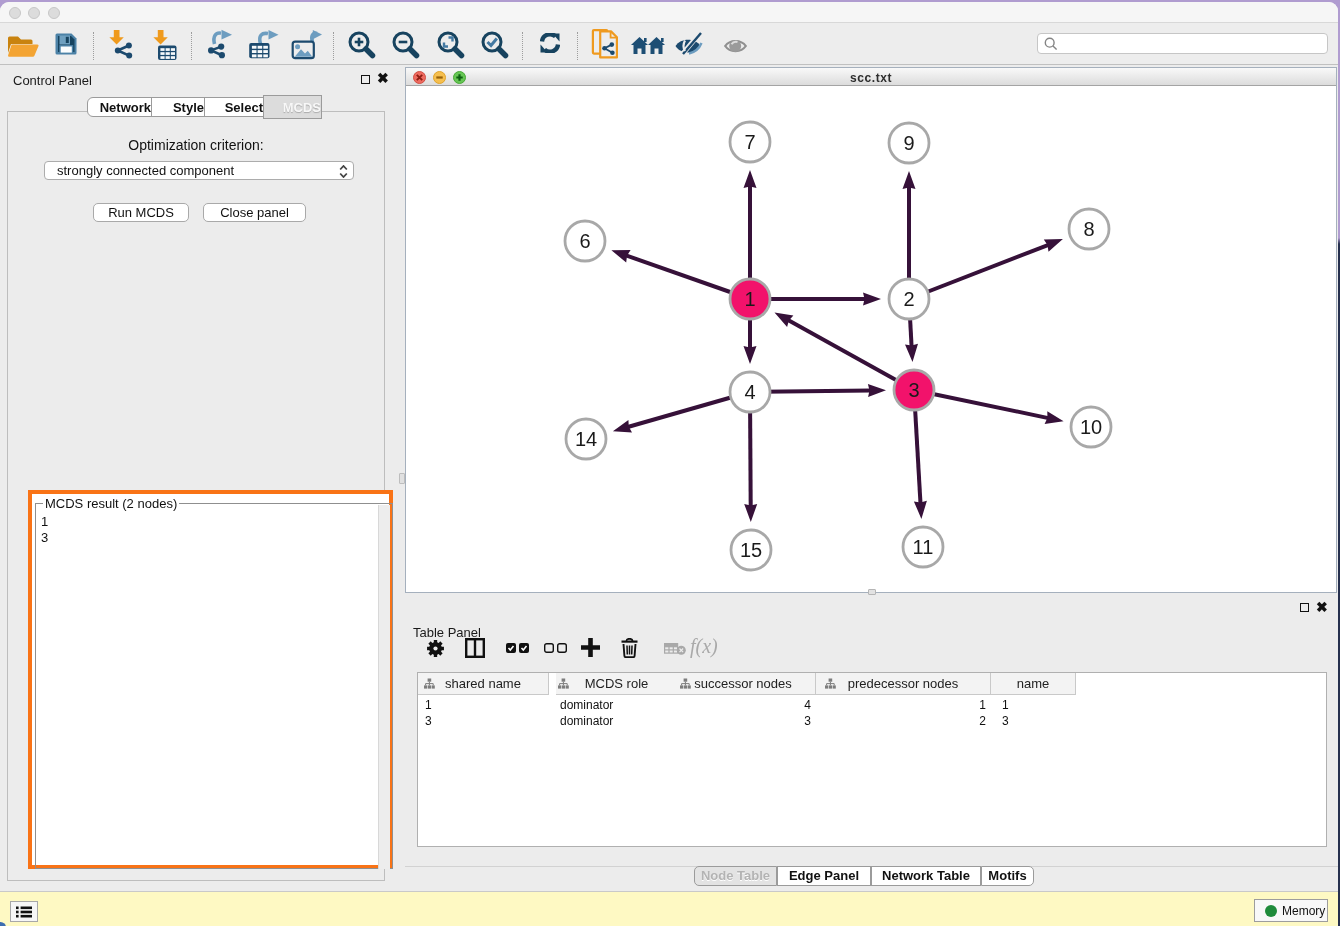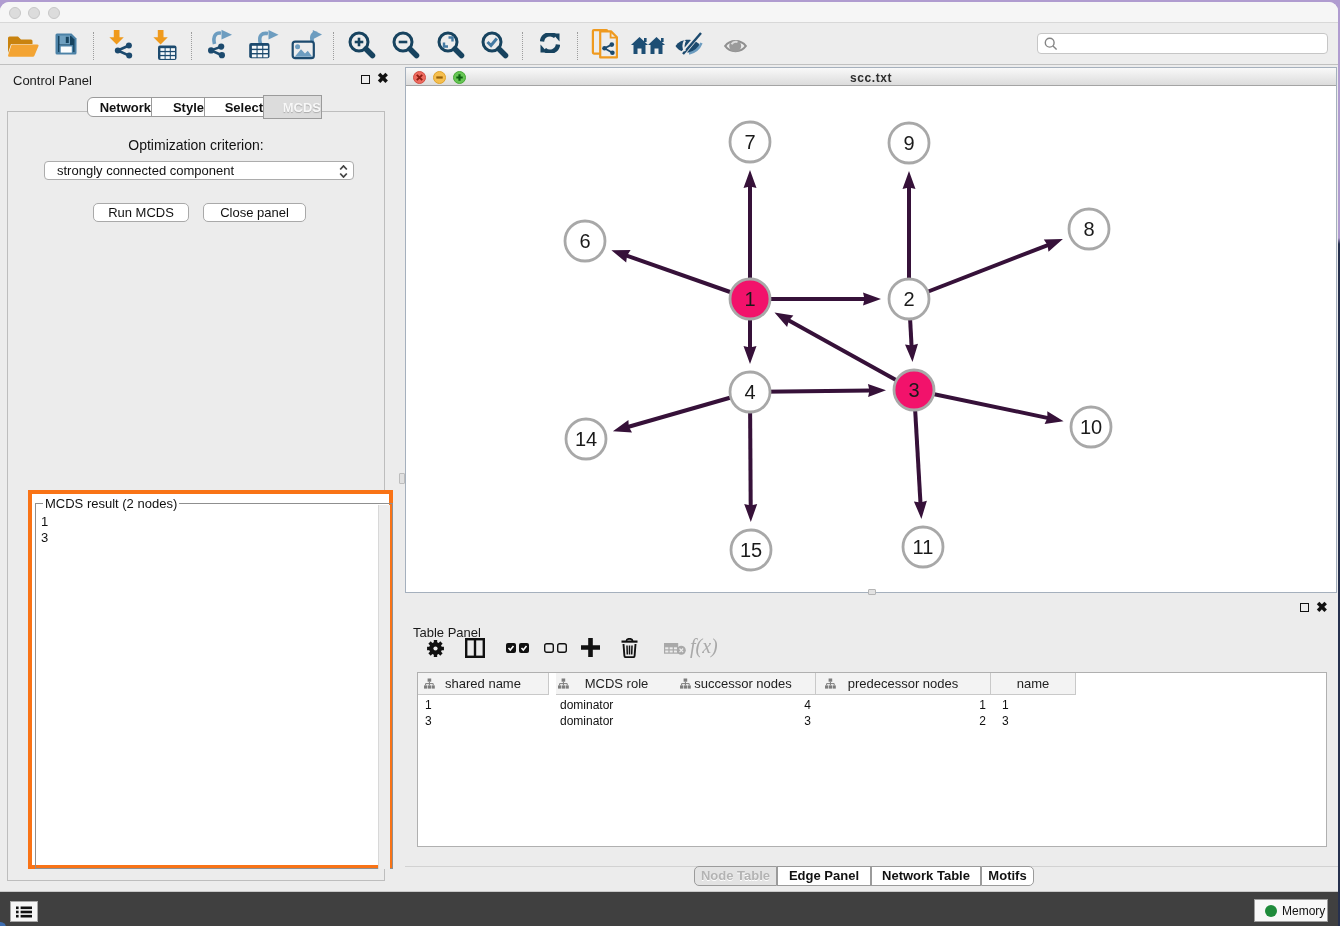--- a/index.html
+++ b/index.html
@@ -31,21 +31,21 @@
   #dropdown { left:44px; top:95px; width:310px; height:19px; background:#fff; border:1px solid #acacac;
     border-radius:4px; font-size:13px; color:#111; line-height:17px; padding-left:12px; }
   .btn { top:137px; height:19px; background:#fff; border:1px solid #a9a9a9; border-radius:5px;
     font-size:13px; color:#111; text-align:center; line-height:17px; }
   #resultbox { left:16px; top:424px; width:365px; height:379px; background:#fff; border:4px solid #f97316;margin-left:12px; }
   #fieldset { left:3px; top:9px; width:358px; height:366px; border:1px solid #8f8f8f; }
   #fslabel { left:7px; top:-8px; background:#fff; font-size:13px; color:#111; padding:0 2px; }
   #fsitems { left:5px; top:10px; font-size:13px; color:#111; line-height:16px; }
   #fsscroll { right:2px; top:1px; width:12px; height:364px; background:#ededed; border-left:1px solid #d8d8d8; }
   
-  #statusbar { left:0; top:889px; width:1338px; height:35px; background:#404040; border-top:1px solid #c9c9c9; }
+  #statusbar { left:0; top:889px; width:1338px; height:35px; background:#fef9c3; border-top:1px solid #c9c9c9; }
   #listbtn { left:10px; top:9px; width:28px; height:21px; background:#f6f6f6; border:1px solid #a8a8a8; }
   #membtn { left:1254px; top:7px; width:74px; height:23px; background:#f8f8f8; border:1px solid #9d9d9d;
     font-size:12px; color:#111; }
   #bluedot { left:-5px; top:922px; width:11px; height:11px; border-radius:50%; background:#3d6db0; }
   
   #netwin { left:405px; top:65px; width:932px; height:526px; background:#fff; border:1px solid #a5b0bd; }
   #nettitle { left:0; top:0; width:930px; height:18px;
     background:linear-gradient(#f9f9f9, #dcdcdc); border-bottom:1px solid #a4a4a4; }
   #nettitletext { width:100%; top:3px; text-align:center; font-size:12px; font-weight:bold;
     color:#2d2d2d; letter-spacing:0.6px; }

